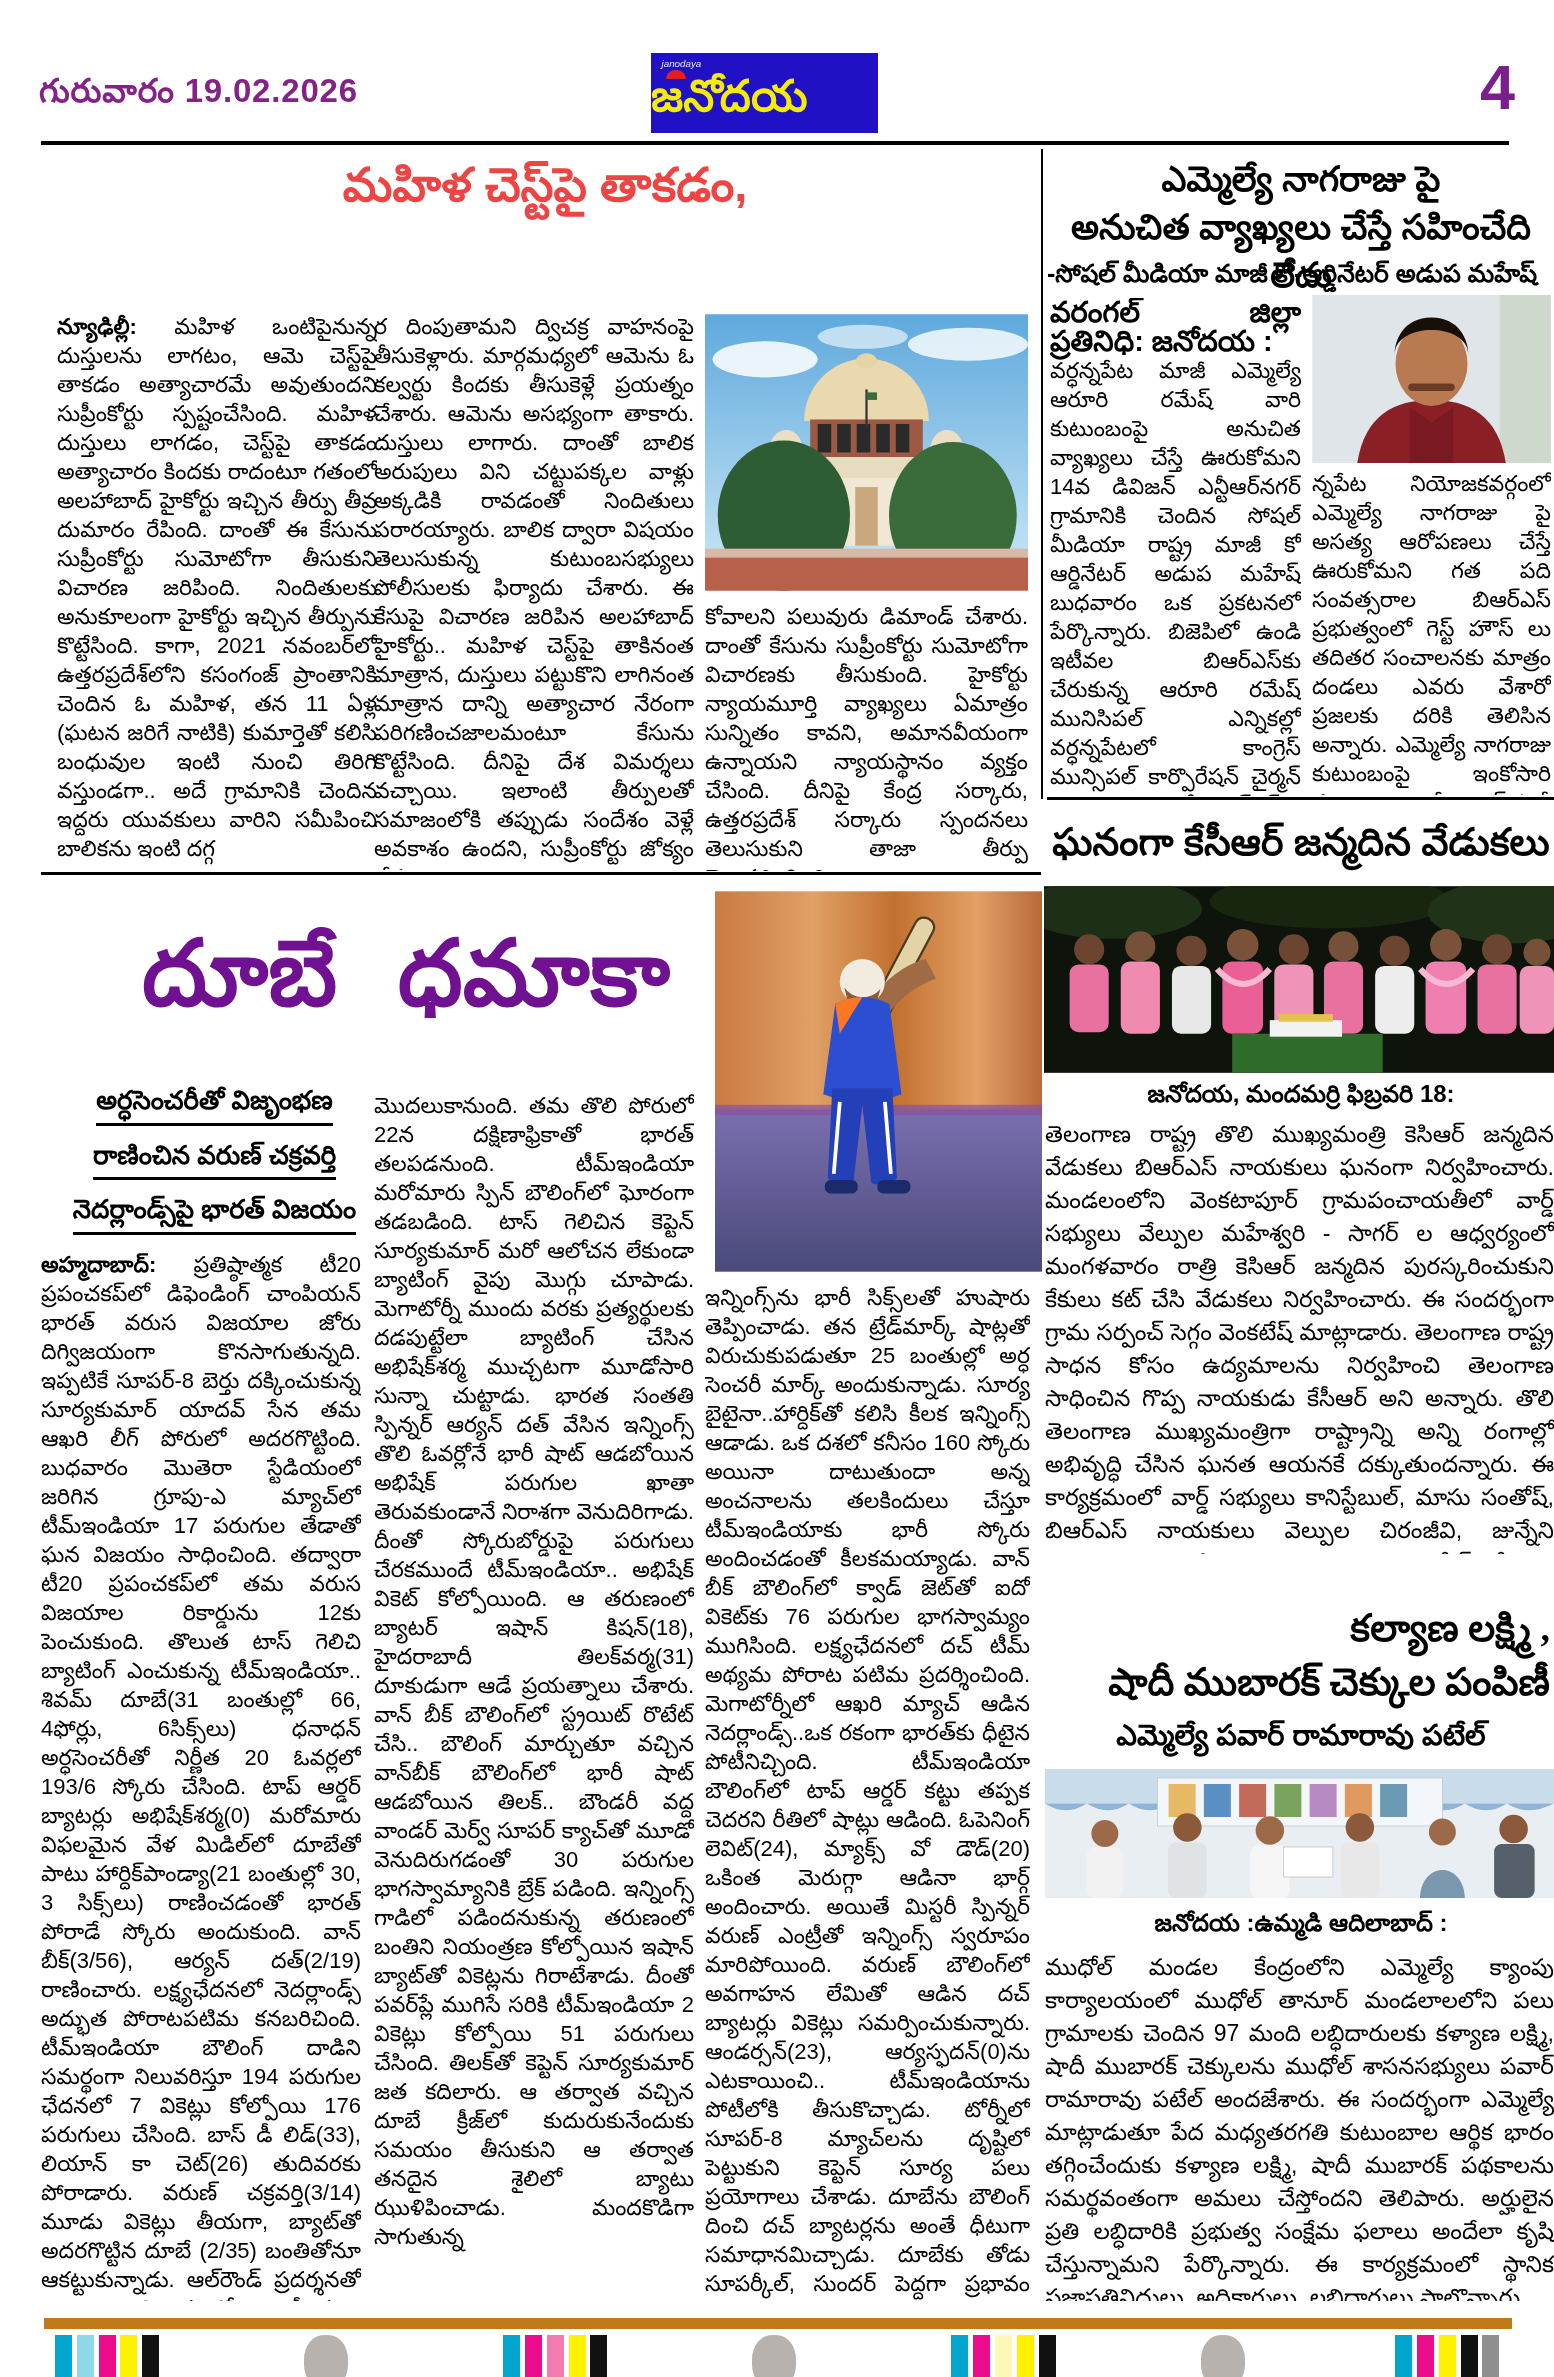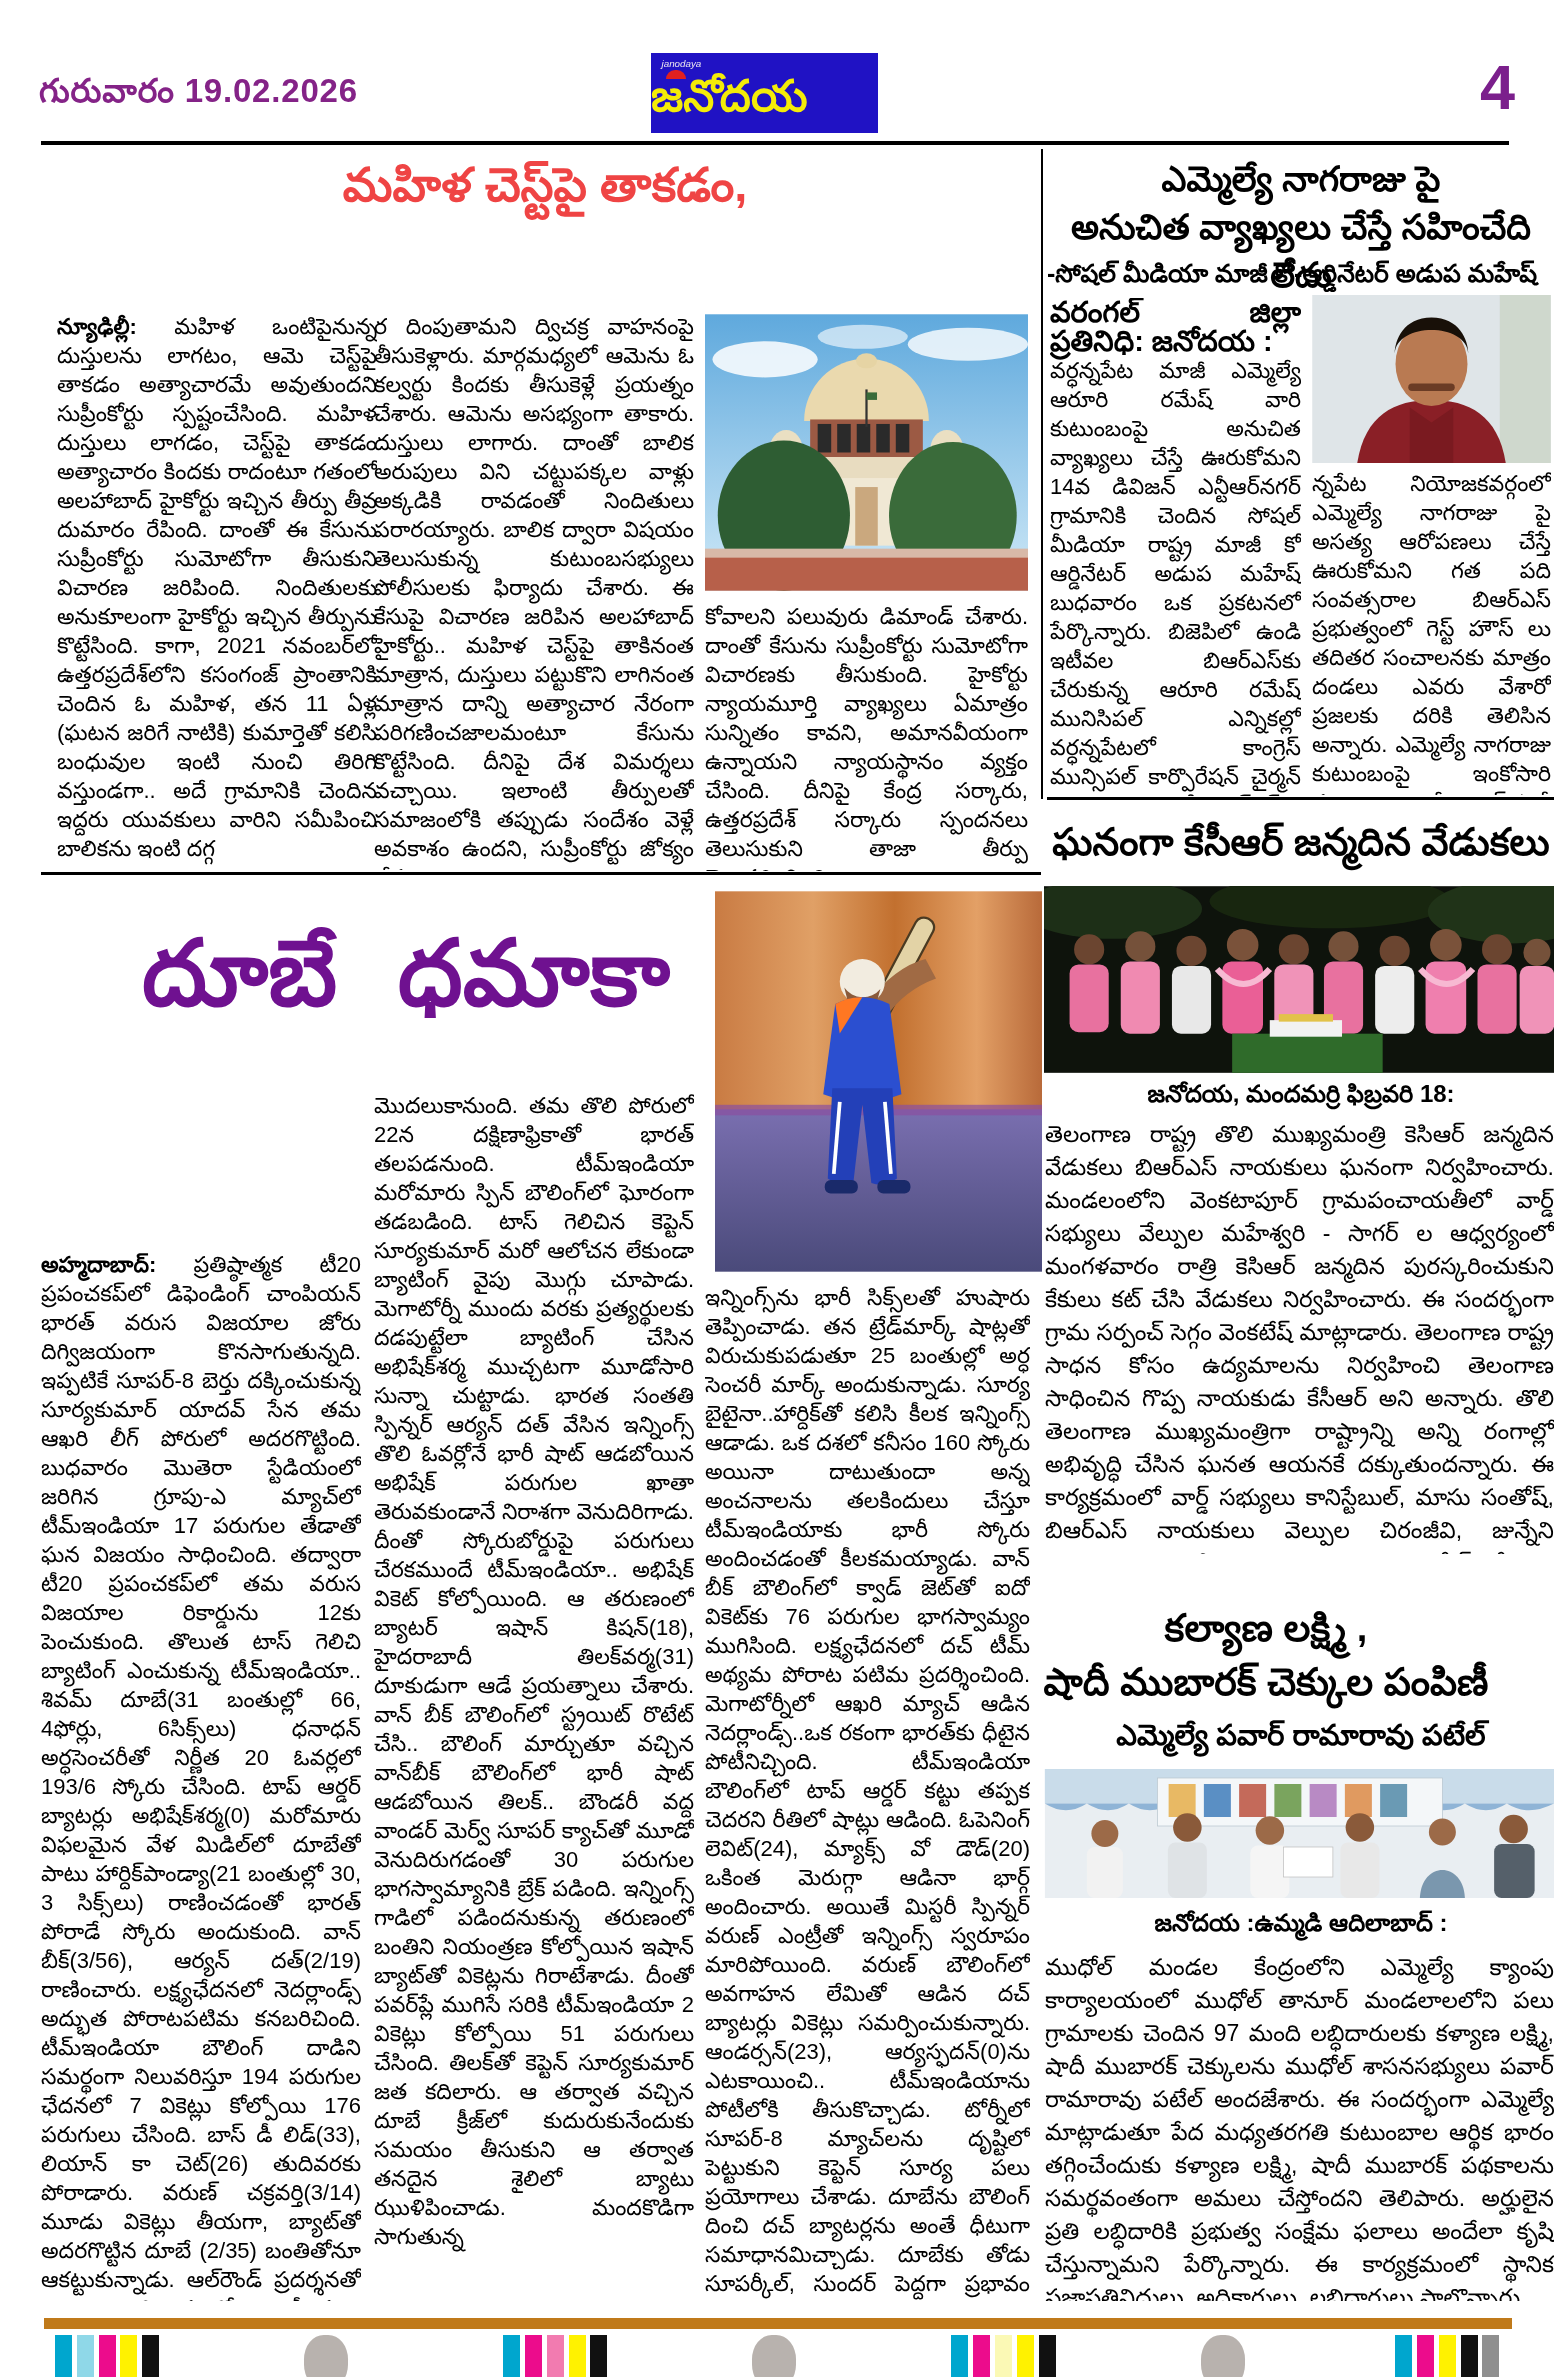--- a/index.html
+++ b/index.html
@@ -26,22 +26,22 @@
   .rbody{position:absolute;font-size:23px;line-height:33px;text-align:justify;overflow:hidden;}
   .dateline{font-weight:700;}
   .blockline{font-weight:700;font-size:29px;}
   .dube-headline{left:45px;top:895px;width:722px;text-align:center;color:#6f1190;
                  font-weight:700;font-size:92px;line-height:98px;word-spacing:35px;margin-top:29px;}
   .subhead-list{left:53px;top:1083px;width:323px;text-align:center;}
   .subhead-item{display:inline-block;font-weight:700;font-size:26px;line-height:35px;
                 border-bottom:3px solid #000;padding-bottom:4.5px;margin-bottom:12px;}
   .kcr-headline{left:1047px;top:821px;width:508px;text-align:center;font-weight:700;font-size:38px;}
   .caption{position:absolute;text-align:center;font-weight:700;font-size:24px;}
-  .kal-headline{left:1012px;top:1601px;width:508px;text-align:center;font-weight:700;
-                font-size:38px;line-height:54px;}
+  .kal-headline{left:1042px;top:1601px;width:508px;text-align:right;font-weight:700;
+                font-size:38px;line-height:54px;font-family:Liberation Serif, serif;}
   .kal-subhead{left:1047px;top:1719px;width:508px;text-align:center;font-weight:700;font-size:29px;}
   .photo{position:absolute;overflow:hidden;}
   .photo svg{display:block;}
   
   .orange-rule{left:44px;top:2318px;width:1468px;height:10.5px;background:#c07a1a;}
   .cbar{position:absolute;top:2335px;width:17.3px;height:54px;}
   .cblob{position:absolute;top:2335px;width:44px;height:54px;border-radius:45%;background:#b8b2ae;}
 </style>
 </head>
 <body>
@@ -248,20 +248,25 @@
         <path d="M160,150 q18,-10 36,-9 l-30,48 Z" fill="#ff7722"></path>
         <path d="M156,262 l-6,120 q16,12 34,6 l12,-104 12,104 q18,6 34,-6 l-6,-120 Z" fill="#2340b8"></path>
         <line x1="166" y1="280" x2="158" y2="376" stroke="#fff" stroke-width="5"></line>
         <line x1="226" y1="280" x2="234" y2="376" stroke="#fff" stroke-width="5"></line>
         <rect x="146" y="384" width="44" height="18" rx="8" fill="#1a2a6a"></rect>
         <rect x="216" y="384" width="44" height="18" rx="8" fill="#1a2a6a"></rect>
       </g>
     </svg>
   </div>
 
+  <div class="abs subhead-list">
+    <div><span class="subhead-item">అర్ధసెంచరీతో విజృంభణ</span></div>
+    <div><span class="subhead-item">రాణించిన వరుణ్ చక్రవర్తి</span></div>
+    <div><span class="subhead-item">నెదర్లాండ్స్‌పై భారత్ విజయం</span></div>
+  </div>
 
   <div class="col" style="left:41px;top:1250px;width:320px;height:1051px;">
     <span class="dateline">అహ్మదాబాద్:</span><span> ప్రతిష్ఠాత్మక టీ20 ప్రపంచకప్‌లో డిఫెండింగ్ చాంపియన్ భారత్ వరుస విజయాల జోరు దిగ్విజయంగా కొనసాగుతున్నది. ఇప్పటికే సూపర్-8 బెర్తు దక్కించుకున్న సూర్యకుమార్ యాదవ్ సేన తమ ఆఖరి లీగ్ పోరులో అదరగొట్టింది. బుధవారం మొతెరా స్టేడియంలో జరిగిన గ్రూపు-ఎ మ్యాచ్‌లో టీమ్ఇండియా 17 పరుగుల తేడాతో ఘన విజయం సాధించింది. తద్వారా టీ20 ప్రపంచకప్‌లో తమ వరుస విజయాల రికార్డును 12కు పెంచుకుంది. తొలుత టాస్ గెలిచి బ్యాటింగ్ ఎంచుకున్న టీమ్ఇండియా.. శివమ్ దూబే(31 బంతుల్లో 66, 4ఫోర్లు, 6సిక్స్‌లు) ధనాధన్ అర్ధసెంచరీతో నిర్ణీత 20 ఓవర్లలో 193/6 స్కోరు చేసింది. టాప్ ఆర్డర్ బ్యాటర్లు అభిషేక్‌శర్మ(0) మరోమారు విఫలమైన వేళ మిడిల్‌లో దూబేతో పాటు హార్దిక్‌పాండ్యా(21 బంతుల్లో 30, 3 సిక్స్‌లు) రాణించడంతో భారత్ పోరాడే స్కోరు అందుకుంది. వాన్ బీక్(3/56), ఆర్యన్ దత్(2/19) రాణించారు. లక్ష్యఛేదనలో నెదర్లాండ్స్ అద్భుత పోరాటపటిమ కనబరిచింది. టీమ్ఇండియా బౌలింగ్ దాడిని సమర్థంగా నిలువరిస్తూ 194 పరుగుల ఛేదనలో 7 వికెట్లు కోల్పోయి 176 పరుగులు చేసింది. బాస్ డీ లిడ్(33), లియాన్ కా చెట్(26) తుదివరకు పోరాడారు. వరుణ్ చక్రవర్తి(3/14) మూడు వికెట్లు తీయగా, బ్యాట్‌తో అదరగొట్టిన దూబే (2/35) బంతితోనూ ఆకట్టుకున్నాడు. ఆల్‌రౌండ్ ప్రదర్శనతో జట్టు విజయంలో కీలకంగా వ్యవహరించిన దూబేకు 'మ్యాన్ ఆఫ్ ద మ్యాచ్' దక్కింది. ఈనెల 21 నుంచి సూపర్-8 పోరు</span>
   </div>
   <div class="col" style="left:374px;top:1091px;width:320px;height:1211px;">
     <span>మొదలుకానుంది. తమ తొలి పోరులో 22న దక్షిణాఫ్రికాతో భారత్ తలపడనుంది. టీమ్ఇండియా మరోమారు స్పిన్ బౌలింగ్‌లో ఘోరంగా తడబడింది. టాస్ గెలిచిన కెప్టెన్ సూర్యకుమార్ మరో ఆలోచన లేకుండా బ్యాటింగ్ వైపు మొగ్గు చూపాడు. మెగాటోర్నీ ముందు వరకు ప్రత్యర్థులకు దడపుట్టేలా బ్యాటింగ్ చేసిన అభిషేక్‌శర్మ ముచ్చటగా మూడోసారి సున్నా చుట్టాడు. భారత సంతతి స్పిన్నర్ ఆర్యన్ దత్ వేసిన ఇన్నింగ్స్ తొలి ఓవర్లోనే భారీ షాట్ ఆడబోయిన అభిషేక్ పరుగుల ఖాతా తెరువకుండానే నిరాశగా వెనుదిరిగాడు. దీంతో స్కోరుబోర్డుపై పరుగులు చేరకముందే టీమ్ఇండియా.. అభిషేక్ వికెట్ కోల్పోయింది. ఆ తరుణంలో బ్యాటర్ ఇషాన్ కిషన్(18), హైదరాబాదీ తిలక్‌వర్మ(31) దూకుడుగా ఆడే ప్రయత్నాలు చేశారు. వాన్ బీక్ బౌలింగ్‌లో స్ట్రయిట్ రొటేట్ చేసి.. బౌలింగ్ మార్చుతూ వచ్చిన వాన్‌బీక్ బౌలింగ్‌లో భారీ షాట్ ఆడబోయిన తిలక్.. బౌండరీ వద్ద వాండర్ మెర్వ్ సూపర్ క్యాచ్‌తో మూడో వెనుదిరుగడంతో 30 పరుగుల భాగస్వామ్యానికి బ్రేక్ పడింది. ఇన్నింగ్స్ గాడిలో పడిందనుకున్న తరుణంలో బంతిని నియంత్రణ కోల్పోయిన ఇషాన్ బ్యాట్‌తో వికెట్లను గిరాటేశాడు. దీంతో పవర్‌ప్లే ముగిసే సరికి టీమ్ఇండియా 2 వికెట్లు కోల్పోయి 51 పరుగులు చేసింది. తిలక్‌తో కెప్టెన్ సూర్యకుమార్ జత కదిలారు. ఆ తర్వాత వచ్చిన దూబే క్రీజ్‌లో కుదురుకునేందుకు సమయం తీసుకుని ఆ తర్వాత తనదైన శైలిలో బ్యాటు ఝుళిపించాడు. మందకొడిగా సాగుతున్న</span>
   </div>
   <div class="col" style="left:705px;top:1283px;width:325px;height:1018px;">
     <span>ఇన్నింగ్స్‌ను భారీ సిక్స్‌లతో హుషారు తెప్పించాడు. తన ట్రేడ్‌మార్క్ షాట్లతో విరుచుకుపడుతూ 25 బంతుల్లో అర్ధ సెంచరీ మార్క్ అందుకున్నాడు. సూర్య బైటైనా..హార్దిక్‌తో కలిసి కీలక ఇన్నింగ్స్ ఆడాడు. ఒక దశలో కనీసం 160 స్కోరు అయినా దాటుతుందా అన్న అంచనాలను తలకిందులు చేస్తూ టీమ్ఇండియాకు భారీ స్కోరు అందించడంతో కీలకమయ్యాడు. వాన్ బీక్ బౌలింగ్‌లో క్వాడ్ జెట్‌తో ఐదో వికెట్‌కు 76 పరుగుల భాగస్వామ్యం ముగిసింది. లక్ష్యఛేదనలో దచ్ టీమ్ అథ్యమ పోరాట పటిమ ప్రదర్శించింది. మెగాటోర్నీలో ఆఖరి మ్యాచ్ ఆడిన నెదర్లాండ్స్..ఒక రకంగా భారత్‌కు ధీటైన పోటీనిచ్చింది. టీమ్ఇండియా బౌలింగ్‌లో టాప్ ఆర్డర్ కట్టు తప్పక చెదరని రీతిలో షాట్లు ఆడింది. ఓపెనింగ్ లెవిట్(24), మ్యాక్స్ వో డౌడ్(20) ఒకింత మెరుగ్గా ఆడినా భార్గ్ అందించారు. అయితే మిస్టరీ స్పిన్నర్ వరుణ్ ఎంట్రీతో ఇన్నింగ్స్ స్వరూపం మారిపోయింది. వరుణ్ బౌలింగ్‌లో అవగాహన లేమితో ఆడిన దచ్ బ్యాటర్లు వికెట్లు సమర్పించుకున్నారు. ఆండర్సన్(23), ఆర్యస్ఫదన్(0)ను ఎటకాయించి.. టీమ్ఇండియాను పోటీలోకి తీసుకొచ్చాడు. టోర్నీలో సూపర్-8 మ్యాచ్‌లను దృష్టిలో పెట్టుకుని కెప్టెన్ సూర్య పలు ప్రయోగాలు చేశాడు. దూబేను బౌలింగ్ దించి దచ్ బ్యాటర్లను అంతే ధీటుగా సమాధానమిచ్చాడు. దూబేకు తోడు సూపర్కీల్, సుందర్ పెద్దగా ప్రభావం చూపించలేకపోయారు. ఆఖర్లో విజయానికి దగ్గరికి వచ్చిన దచ్ టీమ్ లక్ష్యాన్ని అందుకోలేకపోయింది.</span>
   </div>

